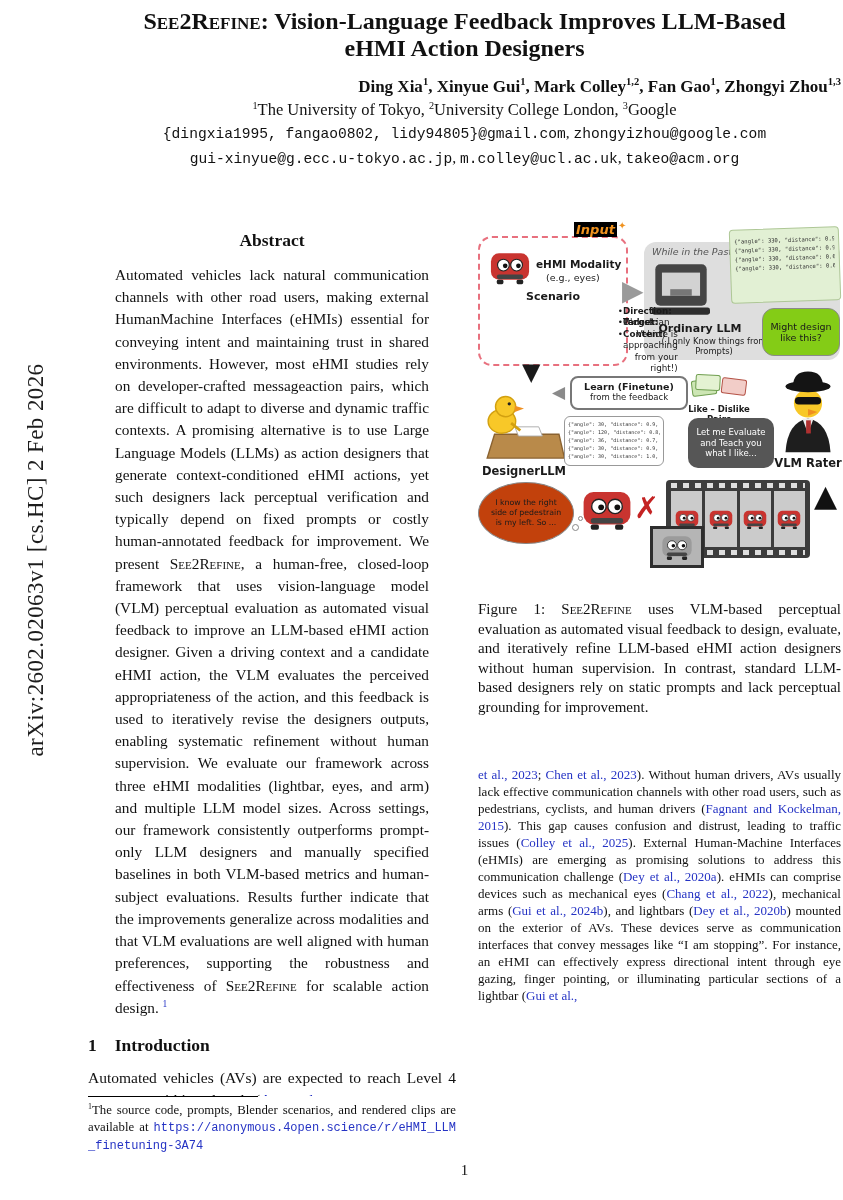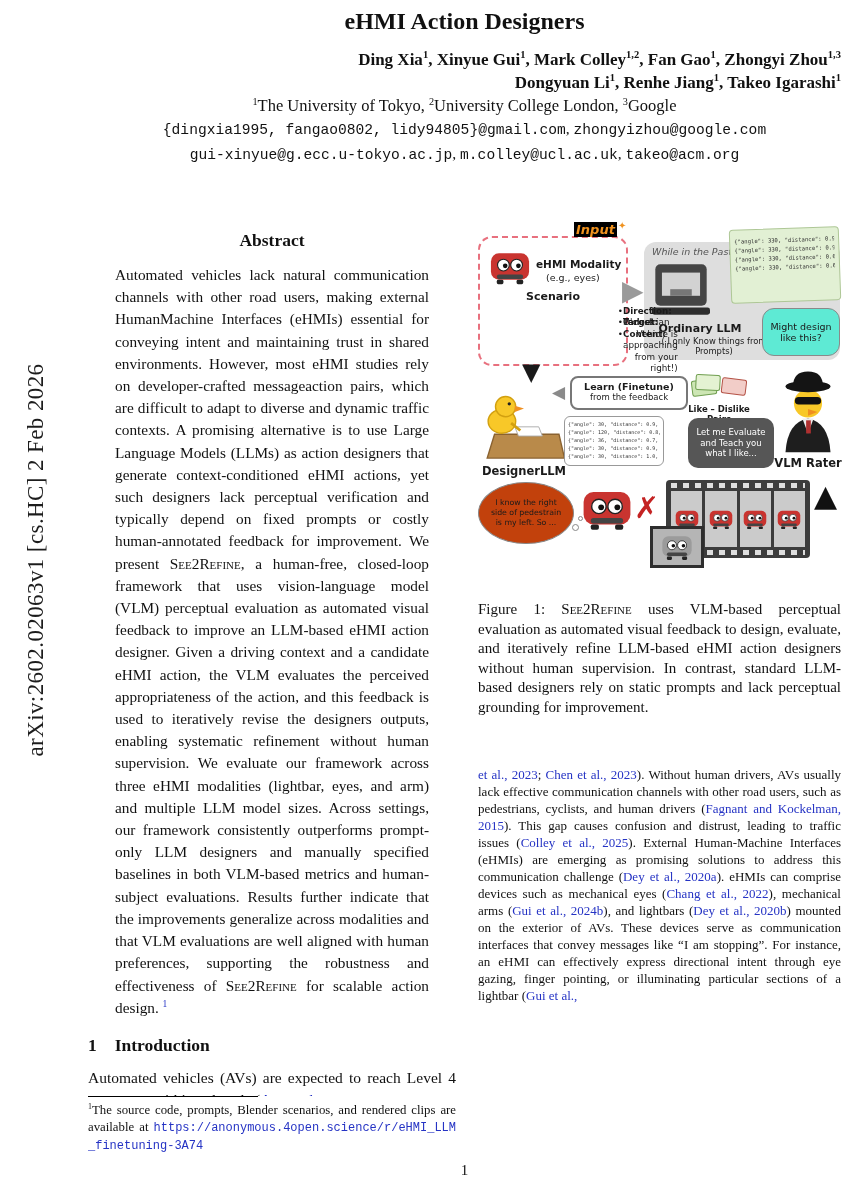--- a/index.html
+++ b/index.html
@@ -68,21 +68,21 @@
   .fi-past-label { left:8px; top:4px; font-style:italic; font-size:9.5px; color:#555; white-space:nowrap; }
   .fi-machine { left:8px; top:18px; width:58px; height:60px; }
   .fi-ord-t { left:0; top:80px; width:112px; text-align:center; font-size:11px; font-weight:bold; }
   .fi-ord-s { left:0; top:94px; width:140px; text-align:center; font-size:8.4px; line-height:1.2; }
 
   .fi-note { left:252px; top:0; width:110px; height:74px; background:#e2f0d4; border:1px solid #aec796;
     border-radius:4px; transform:rotate(-2deg); padding:7px 4px; z-index:4;
     font-family:"DejaVu Sans Mono", monospace; font-size:5.6px; line-height:1.6; color:#333; }
   .fi-note div { position:static; white-space:nowrap; overflow:hidden; }
 
-  .fi-might { left:284px; top:80px; width:78px; height:48px; background:#5eead4; border:1.5px solid #8a8a8a;
+  .fi-might { left:284px; top:80px; width:78px; height:48px; background:#84cc16; border:1.5px solid #8a8a8a;
     border-radius:12px; font-size:9.5px; line-height:1.2; display:flex; align-items:center; justify-content:center;
     text-align:center; padding:4px; z-index:5; }
 
   .fi-learn { left:92px; top:148px; width:118px; height:34px; background:#fff; border:2px solid #777;
     border-radius:8px; text-align:center; z-index:2; }
   .fi-learn1 { position:static; display:block; font-size:9.5px; font-weight:bold; margin-top:3px; }
   .fi-learn2 { position:static; display:block; font-size:8.5px; }
 
   .fi-duck { left:0; top:158px; width:92px; height:78px; }
   .fi-designer { left:0; top:236px; width:92px; text-align:center; font-size:11.5px; font-weight:bold; }
@@ -171,23 +171,23 @@
       <rect x="31" y="9" width="24" height="15" rx="2" fill="#f2cdc8" stroke="#b45246" transform="rotate(7 43 16)"></rect>
     </g>
   </defs>
 </svg>
 
 <div class="page">
 
   <div class="arxiv-strip">arXiv:2602.02063v1  [cs.HC]  2 Feb 2026</div>
 
   <div class="hdr">
+    <div class="t1"><span class="sc">See2Refine:</span><span> Vision-Language Feedback Improves LLM-Based</span></div>
     <div class="t2">eHMI Action Designers</div>
     <div class="authors"><span>Ding Xia</span><span class="sup">1</span><span>, Xinyue Gui</span><span class="sup">1</span><span>, Mark Colley</span><span class="sup">1,2</span><span>, Fan Gao</span><span class="sup">1</span><span>, Zhongyi Zhou</span><span class="sup">1,3</span></div>
-    <div class="authors" style="margin-top:0"><span>Dongyuan Li</span><span class="sup">1</span><span>, Renhe Jiang</span><span class="sup">1</span><span>, Takeo Igarashi</span><span class="sup">1</span></div>
     <div class="affil"><span class="sup">1</span><span>The University of Tokyo, </span><span class="sup">2</span><span>University College London, </span><span class="sup">3</span><span>Google</span></div>
     <div class="emails"><span class="mono">{dingxia1995, fangao0802, lidy94805}@gmail.com</span><span>, </span><span class="mono">zhongyizhou@google.com</span></div>
     <div class="emails"><span class="mono">gui-xinyue@g.ecc.u-tokyo.ac.jp</span><span>, </span><span class="mono">m.colley@ucl.ac.uk</span><span>, </span><span class="mono">takeo@acm.org</span></div>
   </div>
 
   <section class="col-left">
     <h2 class="abs-head">Abstract</h2>
     <p class="abs-body"><span>Automated vehicles lack natural communication channels with other road users, making external HumanMachine Interfaces (eHMIs) essential for conveying intent and maintaining trust in shared environments. However, most eHMI studies rely on developer-crafted messageaction pairs, which are difficult to adapt to diverse and dynamic traffic contexts. A promising alternative is to use Large Language Models (LLMs) as action designers that generate context-conditioned eHMI actions, yet such designers lack perceptual verification and typically depend on fixed prompts or costly human-annotated feedback for improvement. We present </span><span class="sc">See2Refine</span><span>, a human-free, closed-loop framework that uses vision-language model (VLM) perceptual evaluation as automated visual feedback to improve an LLM-based eHMI action designer. Given a driving context and a candidate eHMI action, the VLM evaluates the perceived appropriateness of the action, and this feedback is used to iteratively revise the designers outputs, enabling systematic refinement without human supervision. We evaluate our framework across three eHMI modalities (lightbar, eyes, and arm) and multiple LLM model sizes. Across settings, our framework consistently outperforms prompt-only LLM designers and manually specified baselines in both VLM-based metrics and human-subject evaluations. Results further indicate that the improvements generalize across modalities and that VLM evaluations are well aligned with human preferences, supporting the robustness and effectiveness of </span><span class="sc">See2Refine</span><span> for scalable action design. </span><span class="sup link">1</span></p>
     <h3 class="sec-head">
       <span>1</span>

